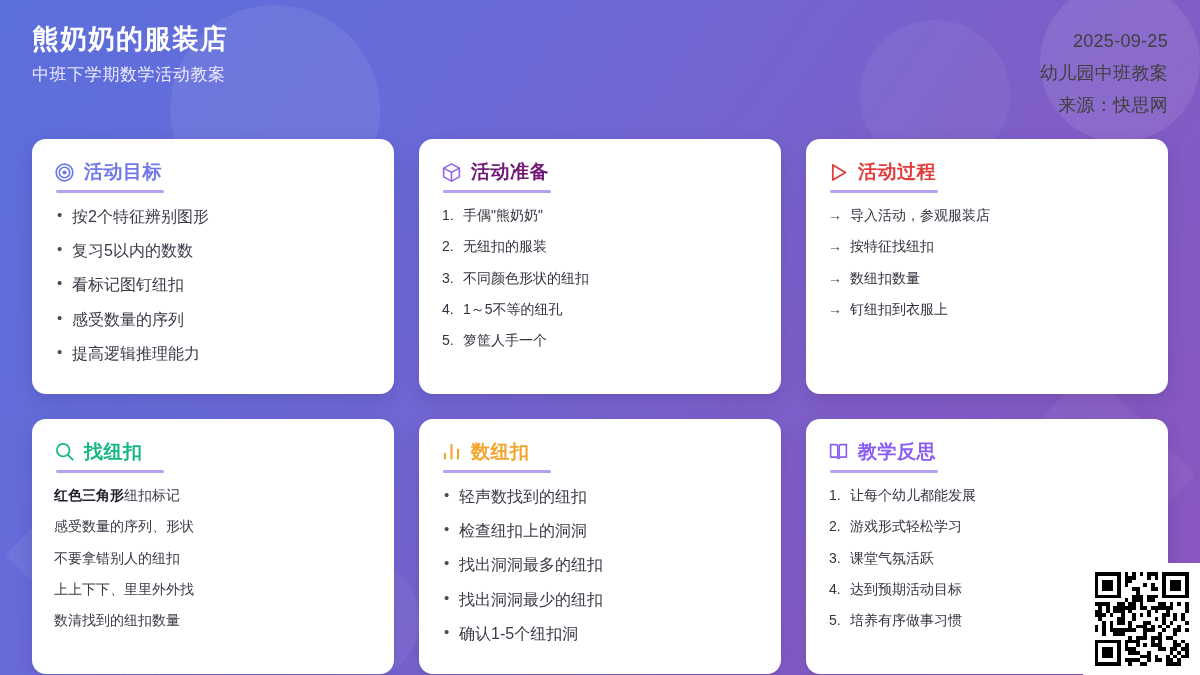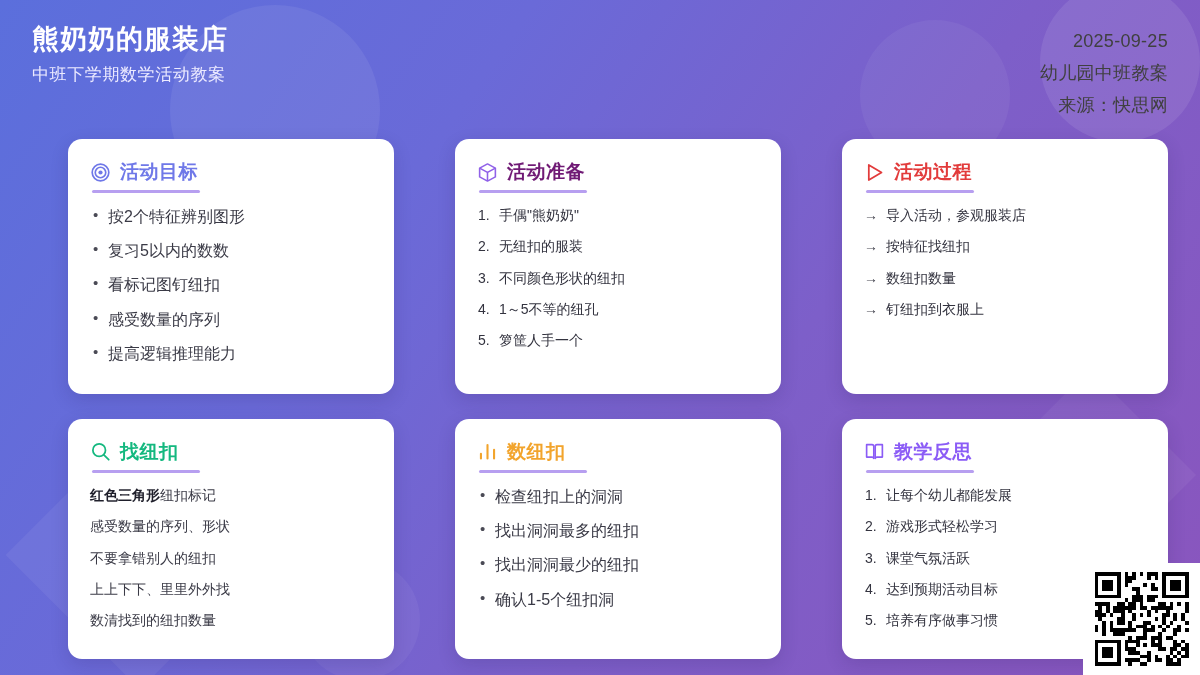--- a/index.html
+++ b/index.html
@@ -33,21 +33,21 @@
     line-height:1.15; }
   .subtitle { font-size:17px; font-weight:400; color:#eceaff; letter-spacing:.6px; }
   .h-right { display:flex; flex-direction:column; align-items:flex-end; gap:5px;
     padding-top:4px; }
   .meta { font-size:18px; color:#404040; letter-spacing:.3px; line-height:1.5; }
 
   
   .grid { position:absolute; left:32px; top:139px; width:1136px;
     display:grid; grid-template-columns:repeat(3,1fr); gap:25px 25px; z-index:4; }
   .card { background:#ffffff; border-radius:14px; padding:20px 22px 18px 22px;
-    box-shadow:0 6px 18px rgba(40,25,90,.16); min-height:198px;margin-left:36px; }
+    box-shadow:0 6px 18px rgba(40,25,90,.16); min-height:198px; }
   .card-head { display:flex; align-items:center; gap:9px; }
   .card-title { font-size:19px; font-weight:700; letter-spacing:.5px; }
   .rule { height:3px; width:108px; background:#b79ff0; border-radius:2px;
     margin:5px 0 12px 2px; }
   .icon { display:inline-flex; align-items:center; justify-content:center;
     width:21px; height:21px; flex:0 0 21px; }
   .icon svg { display:block; }
 
   
   ul.bullets { list-style:none; }
@@ -180,20 +180,21 @@
           <svg width="21" height="21" viewBox="0 0 24 24" fill="none" stroke="#f2a42c" stroke-width="2.4" stroke-linecap="round">
             <path d="M4.5 14.5V20"></path>
             <path d="M12 4.5V20"></path>
             <path d="M19.5 10V20"></path>
           </svg>
         </span>
         <span class="card-title" style="color:#f2a42c">数纽扣</span>
       </div>
       <div class="rule" style="background:#b79ff0"></div>
       <ul class="bullets">
+        <li>轻声数找到的纽扣</li>
         <li>检查纽扣上的洞洞</li>
         <li>找出洞洞最多的纽扣</li>
         <li>找出洞洞最少的纽扣</li>
         <li>确认1-5个纽扣洞</li>
       </ul>
     </div>
     <div class="card">
       <div class="card-head">
         <span class="icon">
           <svg width="21" height="21" viewBox="0 0 24 24" fill="none" stroke="#8b5cf6" stroke-width="1.9" stroke-linejoin="round">

